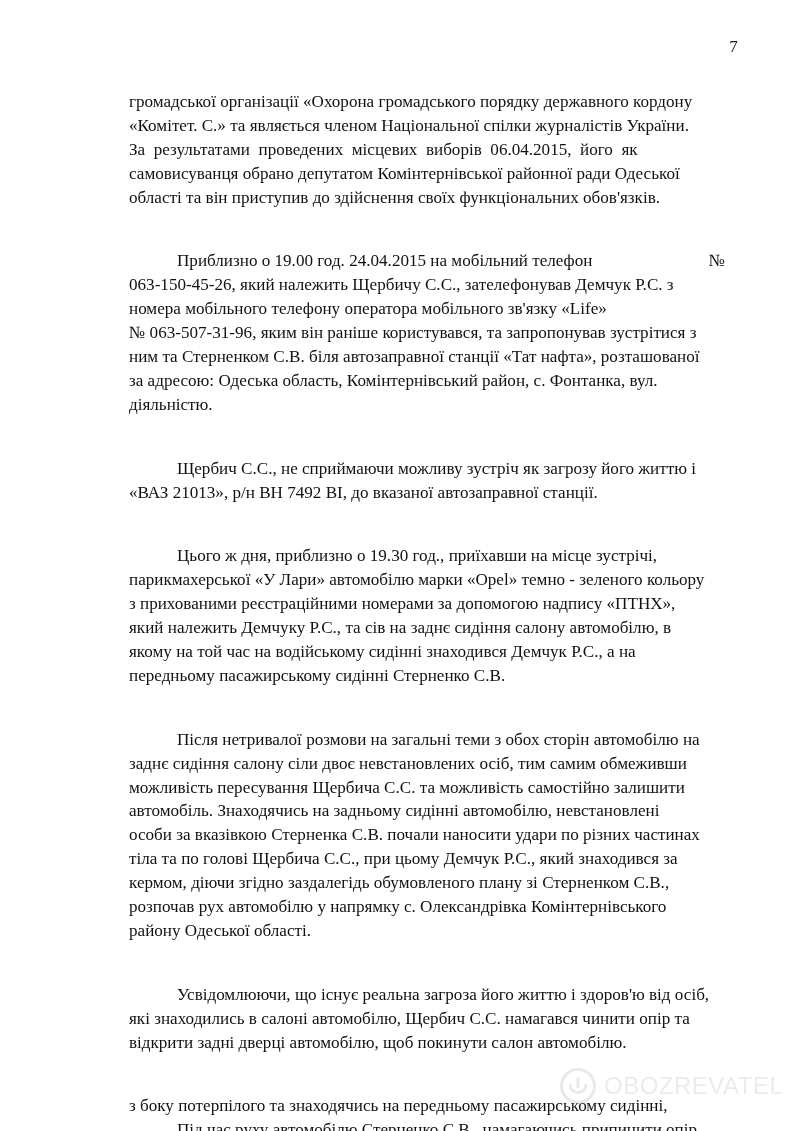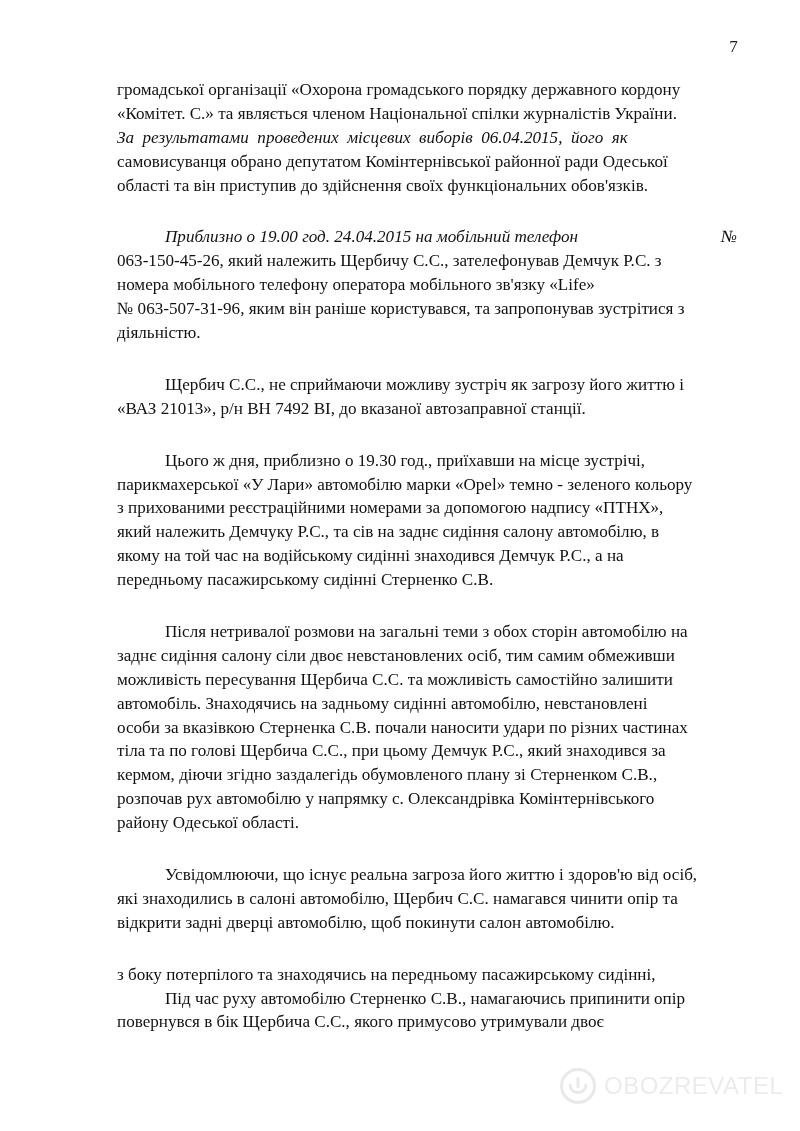--- a/index.html
+++ b/index.html
@@ -35,21 +35,21 @@
     top: 74px;
     width: 628px;
     font-size: 17.1px;
     line-height: 23.9px;
     text-align: justify;
     text-justify: inter-word;
     color: #111111;
   }
 
   .para {
-    margin: 4px;
+    margin: 16px;
     text-indent: 48px;
     text-align: justify;
     -webkit-hyphens: none;
     hyphens: none;
   }
   .para.no-indent {
     text-indent: 0;
   }
   
   .para::after {
@@ -63,21 +63,20 @@
     display: block;
     white-space: nowrap;
   }
   .line.justified {
     display: flex;
     justify-content: space-between;
     white-space: normal;
   }
   .line.justified > span {
     white-space: pre;
-    font-style: italic;
   }
 
   .indent-first {
     display: inline-block;
     width: 48px;
   }
 
   
   .body-text, .page-number {
     -webkit-font-smoothing: antialiased;
@@ -157,20 +156,22 @@
     </p>
 
     <p class="para no-indent">
       <span class="line justified">
         <span><span class="indent-first"></span><span>Приблизно о 19.00 год. 24.04.2015 на мобільний телефон</span></span>
         <span>№</span>
       </span>
       <span class="line">063-150-45-26,  який  належить  Щербичу  С.С.,  зателефонував  Демчук  Р.С.  з</span>
       <span class="line">номера мобільного телефону оператора мобільного зв'язку «Life»</span>
       <span class="line">№ 063-507-31-96, яким він раніше користувався, та запропонував зустрітися з</span>
+      <span class="line">ним та Стерненком С.В. біля автозаправної станції «Тат нафта», розташованої</span>
+      <span class="line">за  адресою:  Одеська  область,  Комінтернівський  район,  с. Фонтанка,  вул.</span>
       <span class="line">діяльністю.</span>
     </p>
 
     <p class="para no-indent">
       <span class="line"><span class="indent-first"></span><span>Щербич С.С., не сприймаючи можливу зустріч як загрозу його життю і</span></span>
       <span class="line">«ВАЗ 21013», р/н ВН 7492 ВІ, до вказаної автозаправної станції.</span>
     </p>
 
     <p class="para no-indent">
       <span class="line"><span class="indent-first"></span><span>Цього  ж  дня,  приблизно  о  19.30  год.,  приїхавши  на  місце  зустрічі,</span></span>

